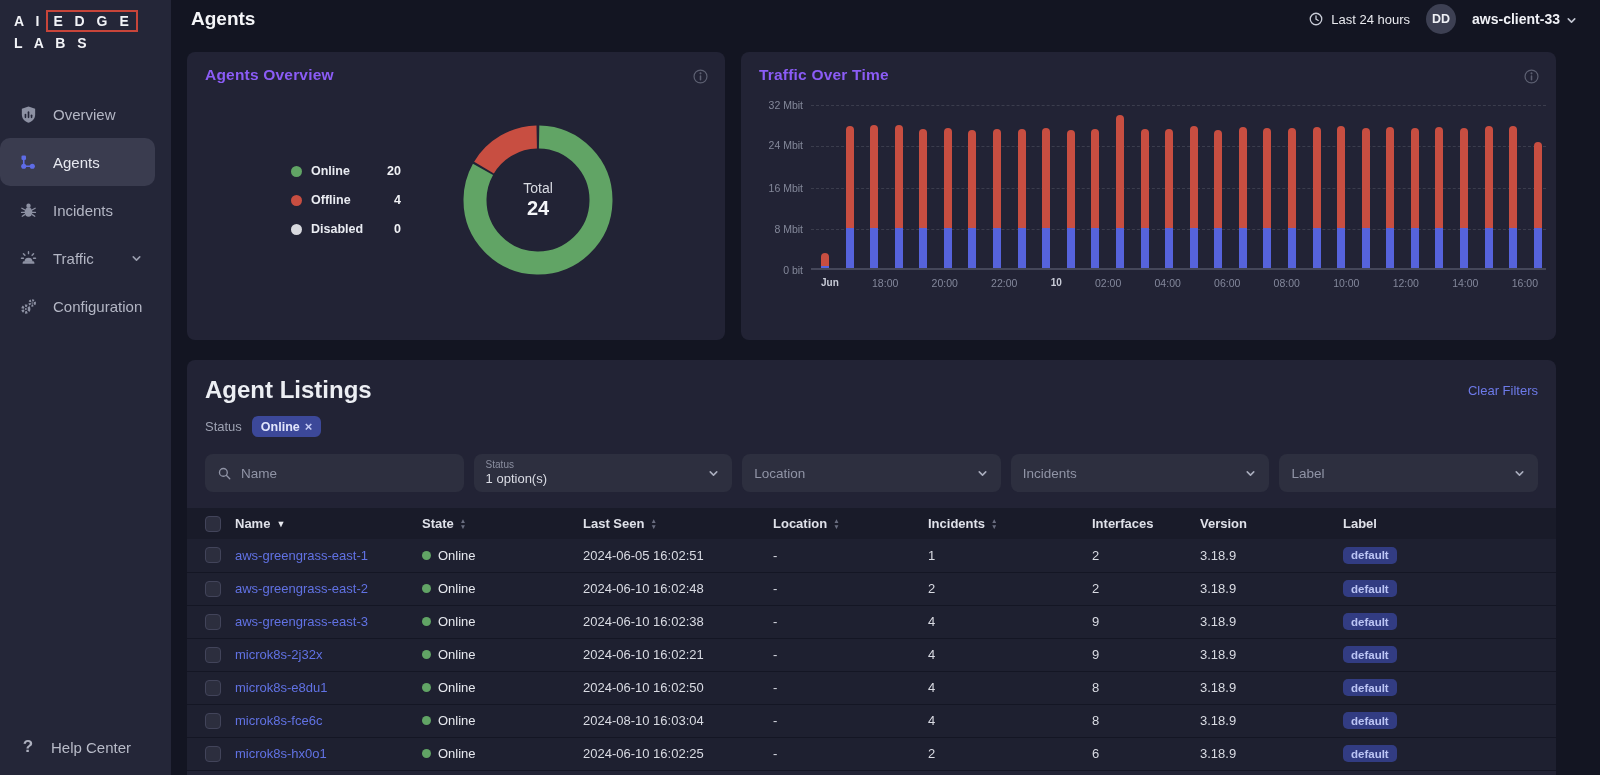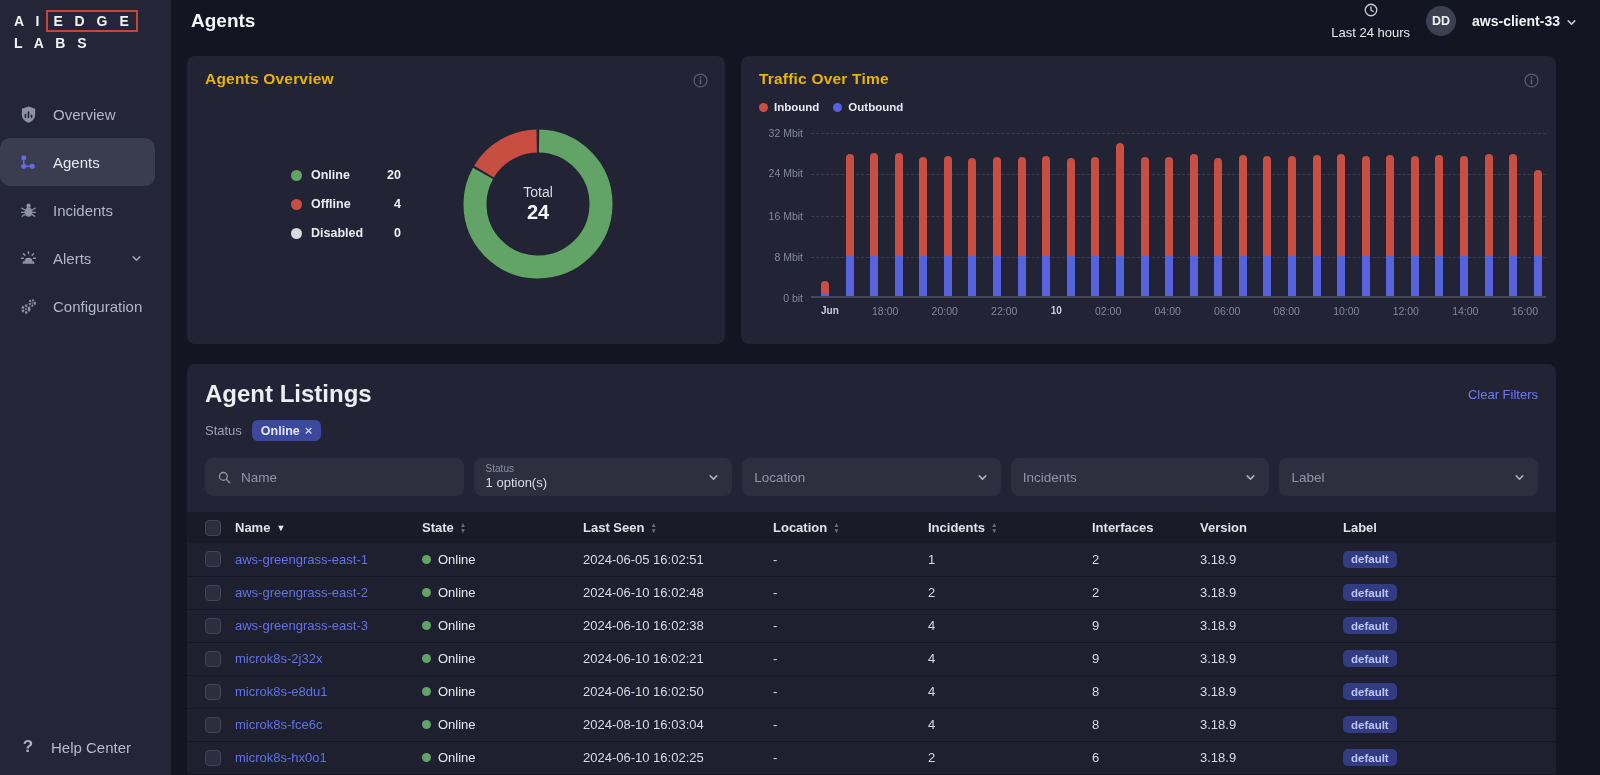--- a/index.html
+++ b/index.html
@@ -32,32 +32,32 @@
     position:absolute; bottom:18px; left:0; display:flex; align-items:center; gap:15px;
     padding-left:20px; color:#b8bbc8; font-size:15px; cursor:pointer;
   }
   .help-icon { font-size:17px; font-weight:bold; color:#aeb1bf; width:16px; text-align:center; }
 
   
   .main { flex:1; display:flex; flex-direction:column; height:775px; }
   .topbar { height:38px; display:flex; align-items:center; justify-content:space-between; padding:4px 22px 0 20px; }
   .topbar h1 { font-size:19px; font-weight:bold; color:#f4f5f8; }
   .topbar-right { display:flex; align-items:center; gap:16px; }
-  .timerange { display:flex; align-items:center; gap:7px; font-size:13px; color:#e8e9ee; cursor:pointer;flex-direction:column; }
+  .timerange { display:flex; align-items:center; gap:7px; font-size:13px; color:#e8e9ee; cursor:pointer; }
   .timerange .icon { color:#c9ccd7; }
   .avatar { width:30px; height:30px; border-radius:50%; background:#3d4053; color:#eef0f5;
     font-size:12.5px; font-weight:bold; display:flex; align-items:center; justify-content:center; cursor:pointer; }
   .account { display:flex; align-items:center; gap:5px; font-size:14px; font-weight:bold; color:#f0f1f6; cursor:pointer; }
   .account .icon { color:#c2c5d1; margin-top:2px; }
 
   .content { padding:18px 44px 0 16px; display:flex; flex-direction:column; gap:20px; }
   .row1 { display:flex; gap:16px; }
   .card { background:#222335; border-radius:8px; }
   .card-head { display:flex; align-items:flex-start; justify-content:space-between; padding:14px 16px 0 18px; }
-  .card-head h2 { font-size:15.5px; font-weight:600; color:#eab308; letter-spacing:.2px; }
+  .card-head h2 { font-size:15.5px; font-weight:600; color:#8b5cf6; letter-spacing:.2px; }
   .info { color:#5d6072; cursor:pointer; margin-top:2px; }
 
   
   .overview-card { width:538px; height:288px; }
   .overview-body { display:flex; align-items:center; justify-content:center; gap:54px; height:230px; }
   .donut-legend { display:flex; flex-direction:column; gap:15px; width:110px; }
   .dl-row { display:flex; align-items:center; gap:9px; font-size:12.5px; }
   .dl-dot { width:11px; height:11px; border-radius:50%; }
   .dl-label { font-weight:600; color:#e9ebf1; }
   .dl-value { margin-left:auto; font-weight:bold; color:#f1f2f6; }
@@ -163,21 +163,21 @@
       <div class="nav-item">
         <span class="nicon icon">
           <svg width="19" height="19" viewBox="0 0 20 20">
             <path fill="currentColor" d="M5.8 13.4a4.2 4.2 0 0 1 8.4 0Z"></path>
             <path fill="currentColor" d="M5.4 13h9.2c.9 0 1.6.7 1.6 1.5v1.1H3.8v-1.1c0-.8.7-1.5 1.6-1.5Z"></path>
             <g stroke="currentColor" stroke-width="1.5" stroke-linecap="round">
               <path d="M10 2.8v2.1M4.7 4.9l1.5 1.6M15.3 4.9l-1.5 1.6M2.6 9.8h2.1M15.3 9.8h2.1"></path>
             </g>
           </svg>
         </span>
-    <span>Alerts</span>
+    <span>Traffic</span>
     <span class="nav-chev icon">
           <svg width="13" height="13" viewBox="0 0 20 20" fill="none" stroke="currentColor" stroke-width="2.4" stroke-linecap="round" stroke-linejoin="round">
             <path d="M5 7.5 L10 12.5 L15 7.5"></path>
           </svg>
         </span>
       </div>
       <div class="nav-item">
         <span class="nicon icon">
           <svg width="19" height="19" viewBox="0 0 20 20" fill="none" stroke="currentColor">
             <circle cx="7.2" cy="12.7" r="3.5" stroke-width="2.7" stroke-dasharray="2.3 1.5"></circle>
@@ -269,30 +269,20 @@
         <div class="card-head">
           <h2>Traffic Over Time</h2>
           <span class="icon info">
               <svg width="17" height="17" viewBox="0 0 20 20" fill="none" stroke="currentColor" stroke-width="1.4">
                 <circle cx="10" cy="10" r="7.6"></circle>
                 <path d="M10 9.3v4.4" stroke-width="1.8" stroke-linecap="round"></path>
                 <circle cx="10" cy="6.3" r="0.5" fill="currentColor"></circle>
               </svg>
             </span>
         </div>
-        <div class="traffic-legend" id="traffic-legend">
-            <div class="tl-item">
-              <span class="tl-dot" style="background:#c84e41"></span>
-              <span>Inbound</span>
-            </div>
-            <div class="tl-item">
-              <span class="tl-dot" style="background:#5663dc"></span>
-              <span>Outbound</span>
-            </div>
-          </div>
         <div class="chart">
           <div class="plot" id="plot">
               <div class="gridline" style="top: 0px;"></div>
               <span class="ytick" style="top: -6px;">32 Mbit</span>
               <div class="gridline" style="top: 41.25px;"></div>
               <span class="ytick" style="top: 34px;">24 Mbit</span>
               <div class="gridline" style="top: 82.5px;"></div>
               <span class="ytick" style="top: 76.5px;">16 Mbit</span>
               <div class="gridline" style="top: 123.75px;"></div>
               <span class="ytick" style="top: 117.75px;">8 Mbit</span>

